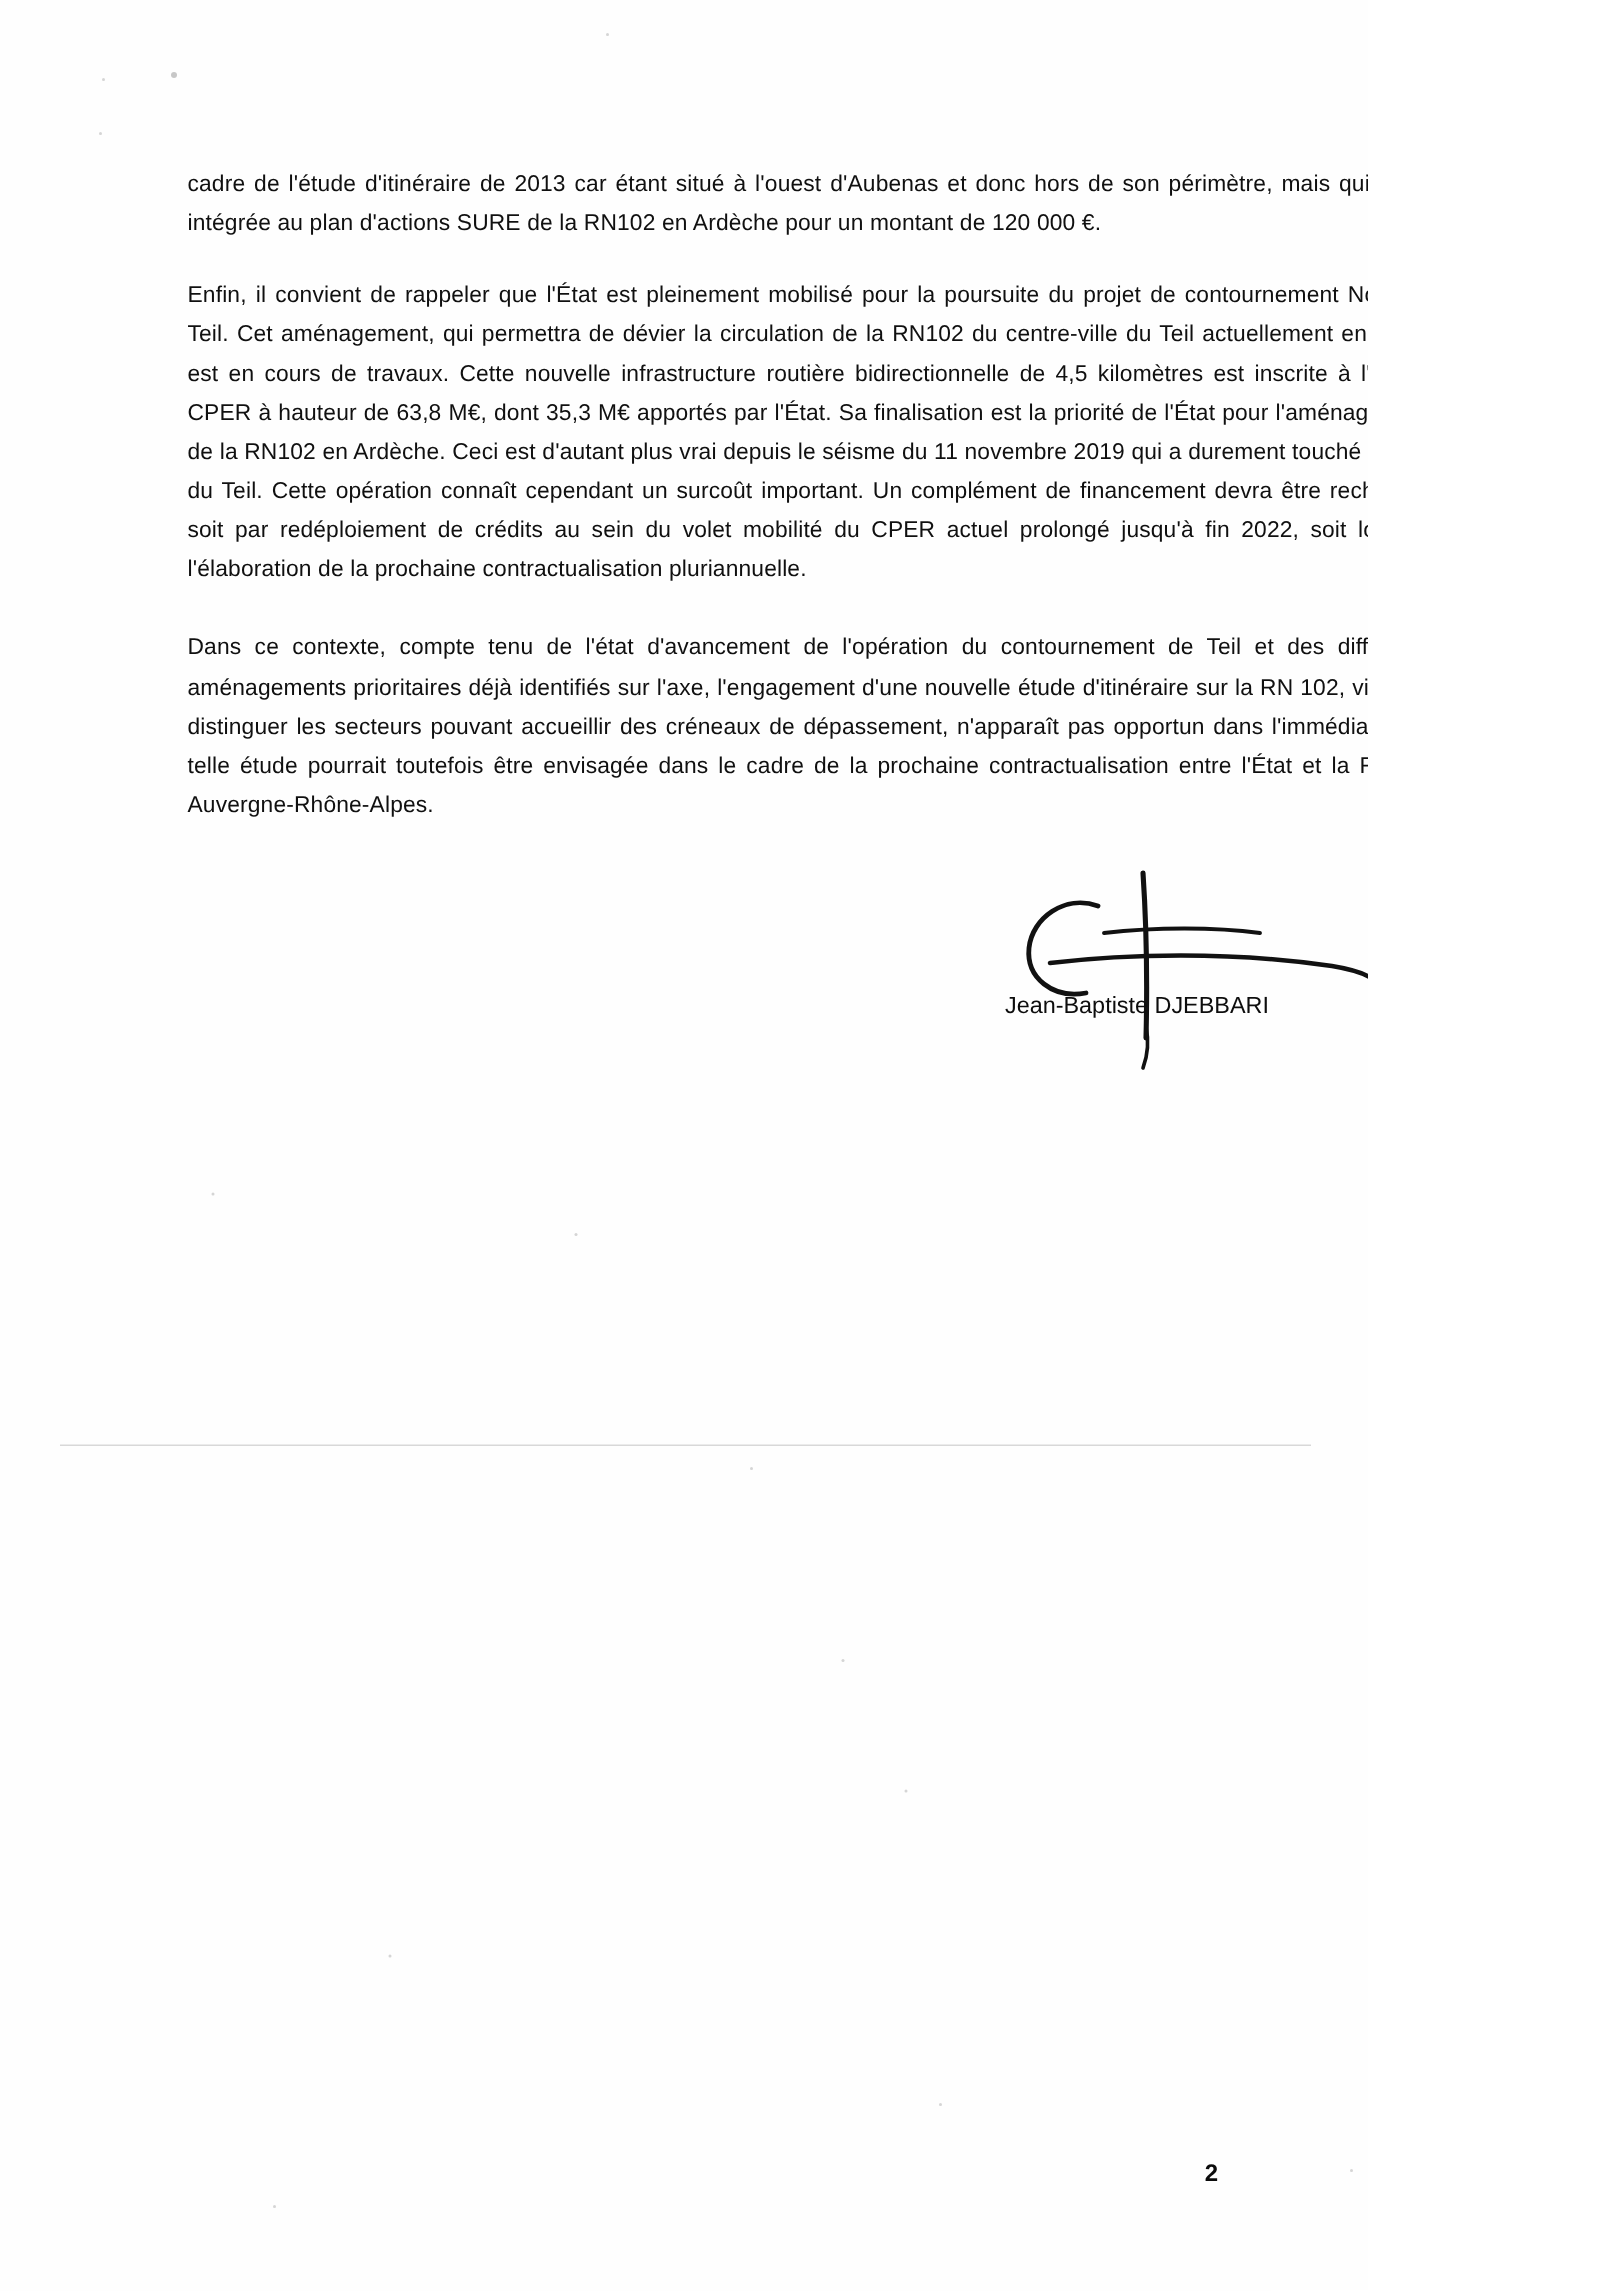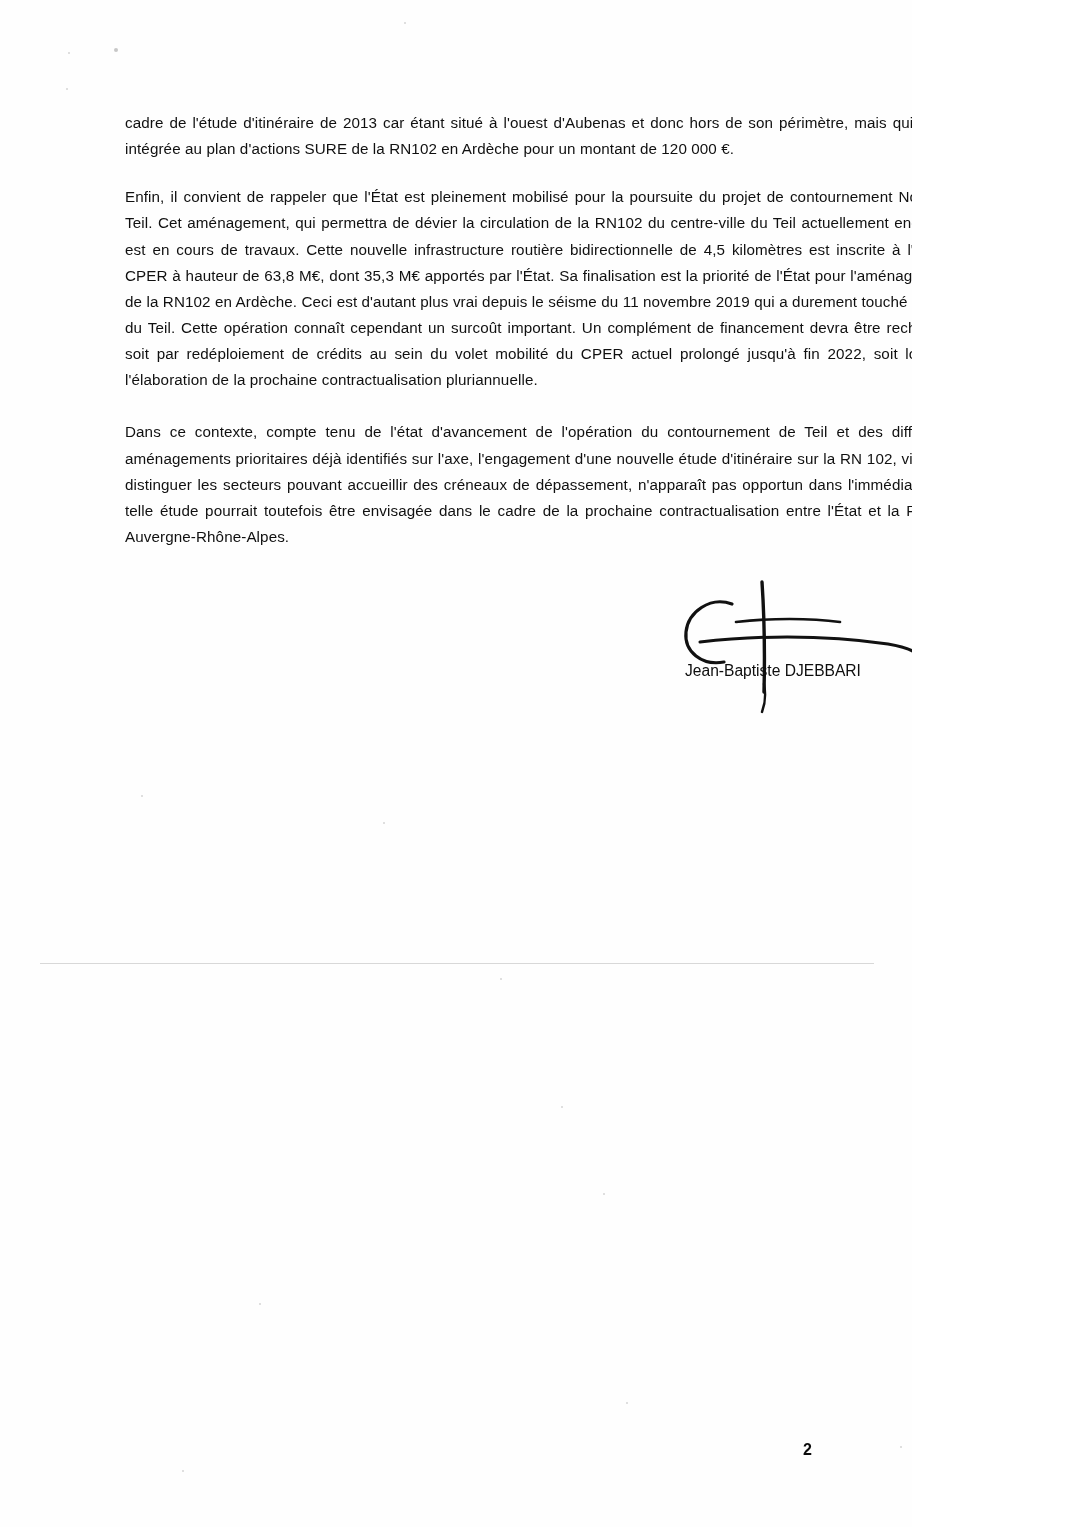--- a/index.html
+++ b/index.html
@@ -69,21 +69,21 @@
     width: 340px;
     height: 160px;
   }
   .signature-svg {
     position: absolute;
     left: 0;
     top: 0;
   }
   .signer-name {
     position: absolute;
-    left: 45px;
+    left: 30px;
     top: 102px;
     font-size: 15.6px;
     color: #0d0d0d;
     white-space: nowrap;
   }
 
   .page-number {
     position: absolute;
     right: 100px;
     bottom: 68px;

